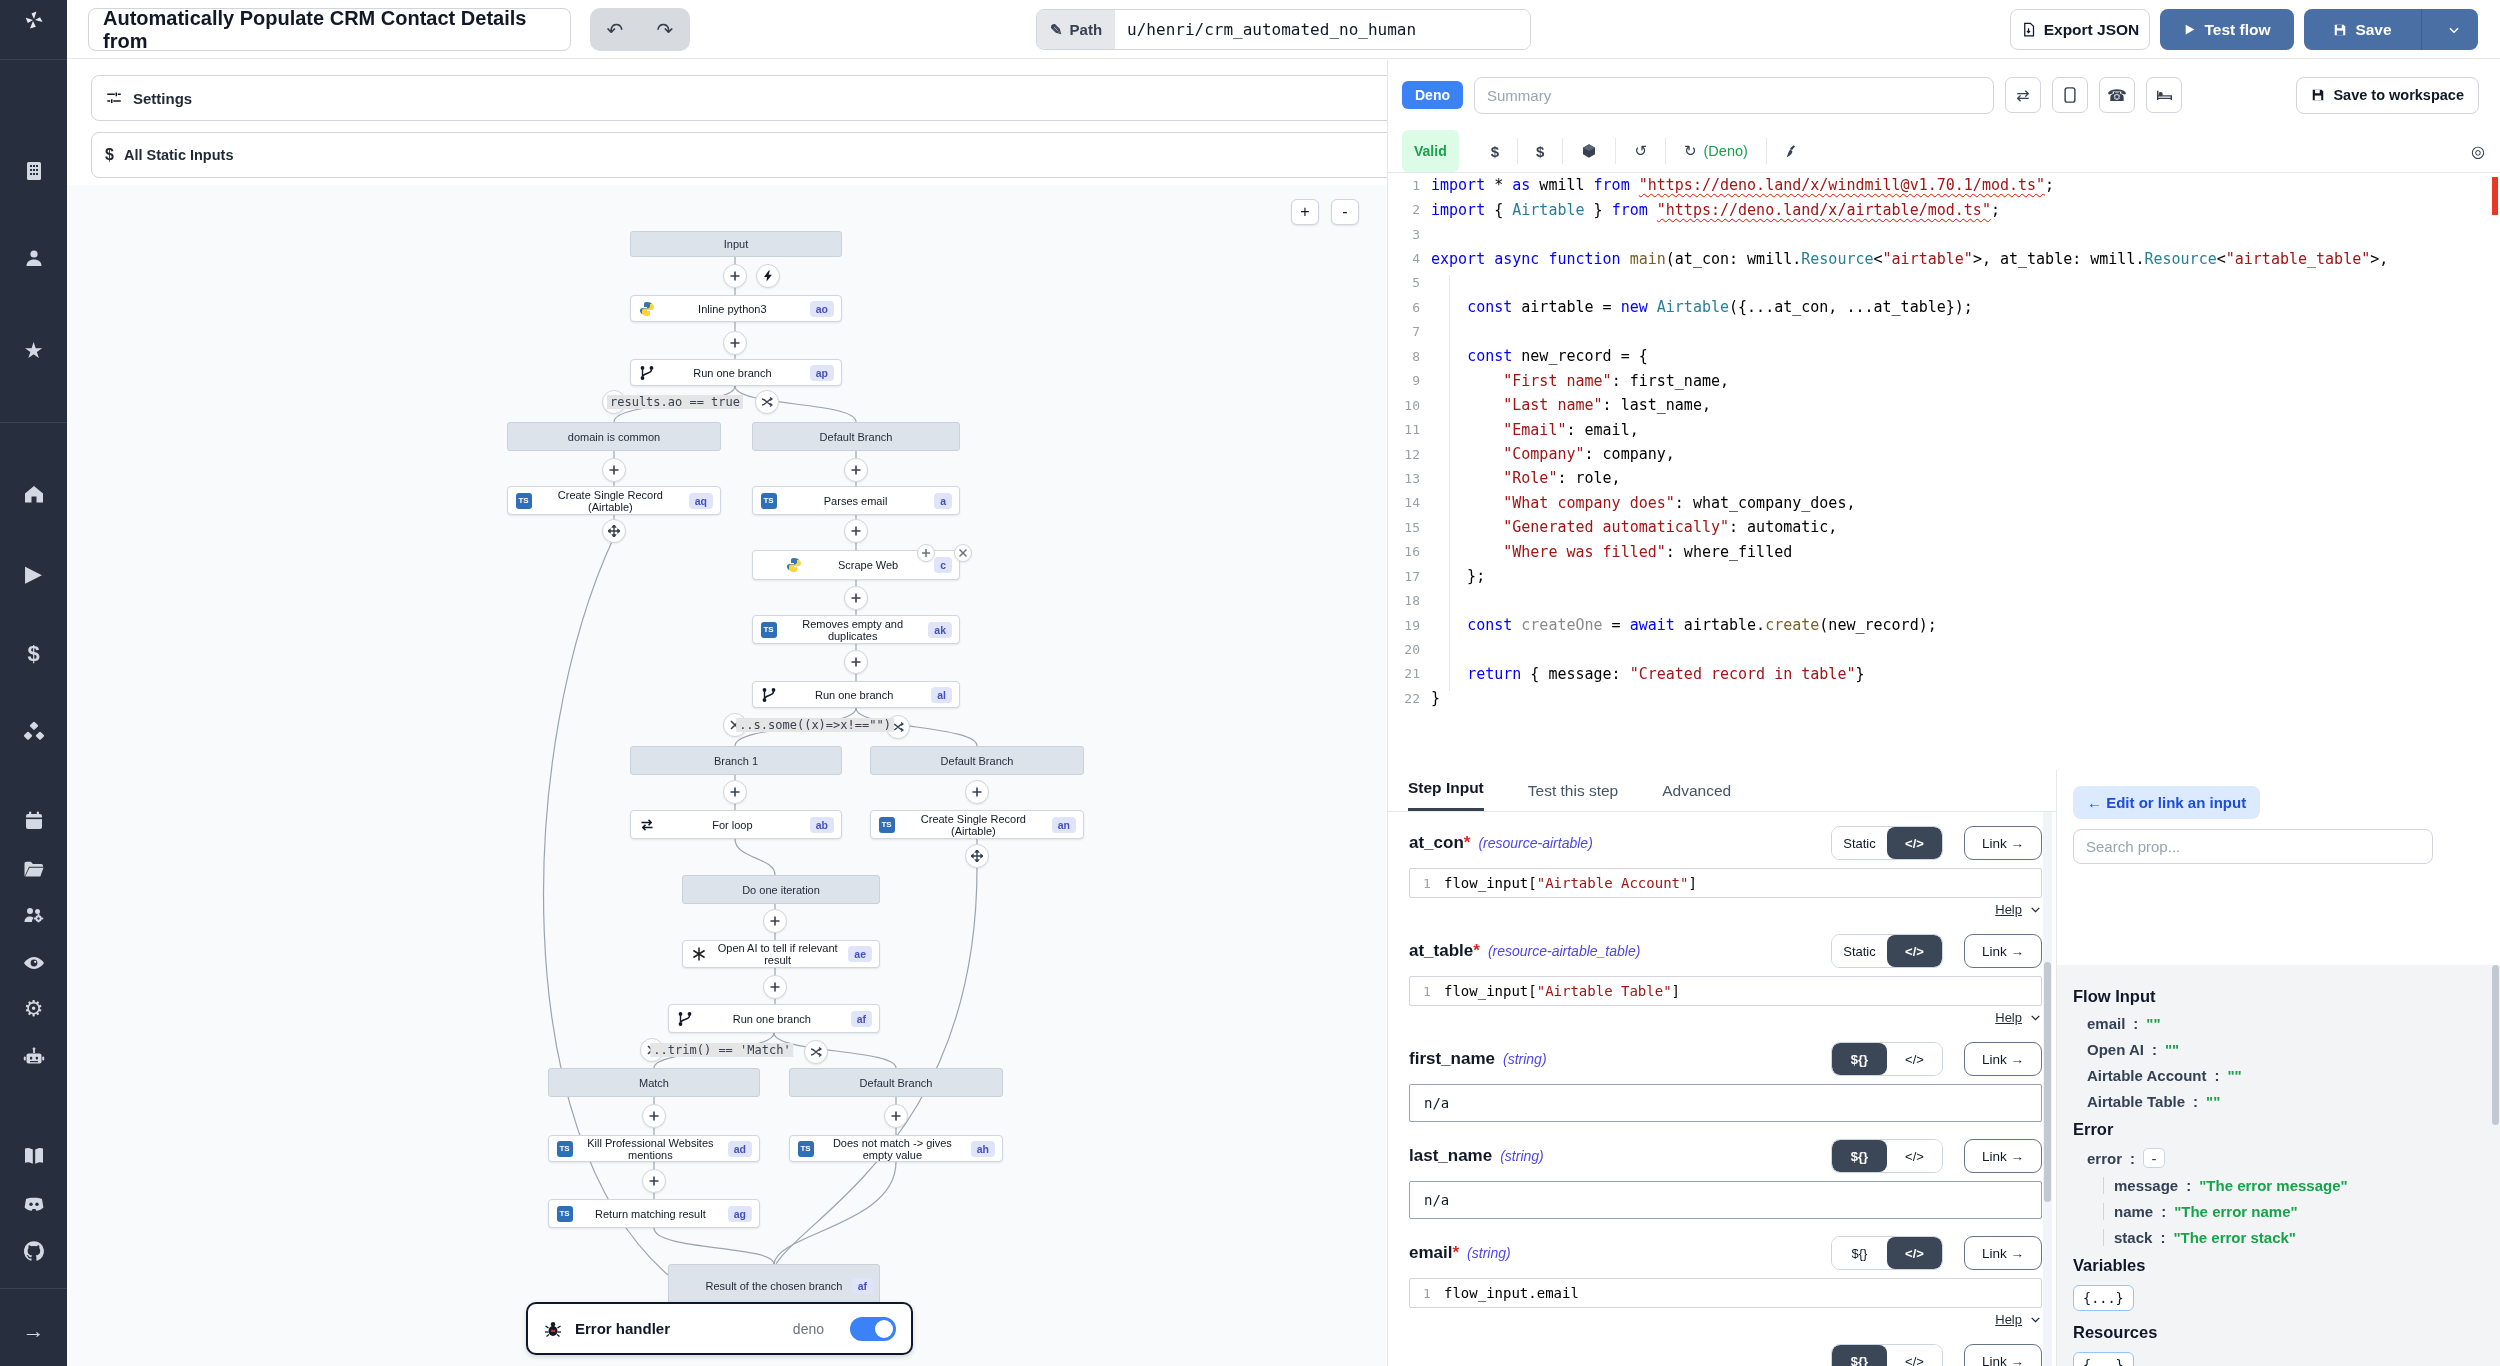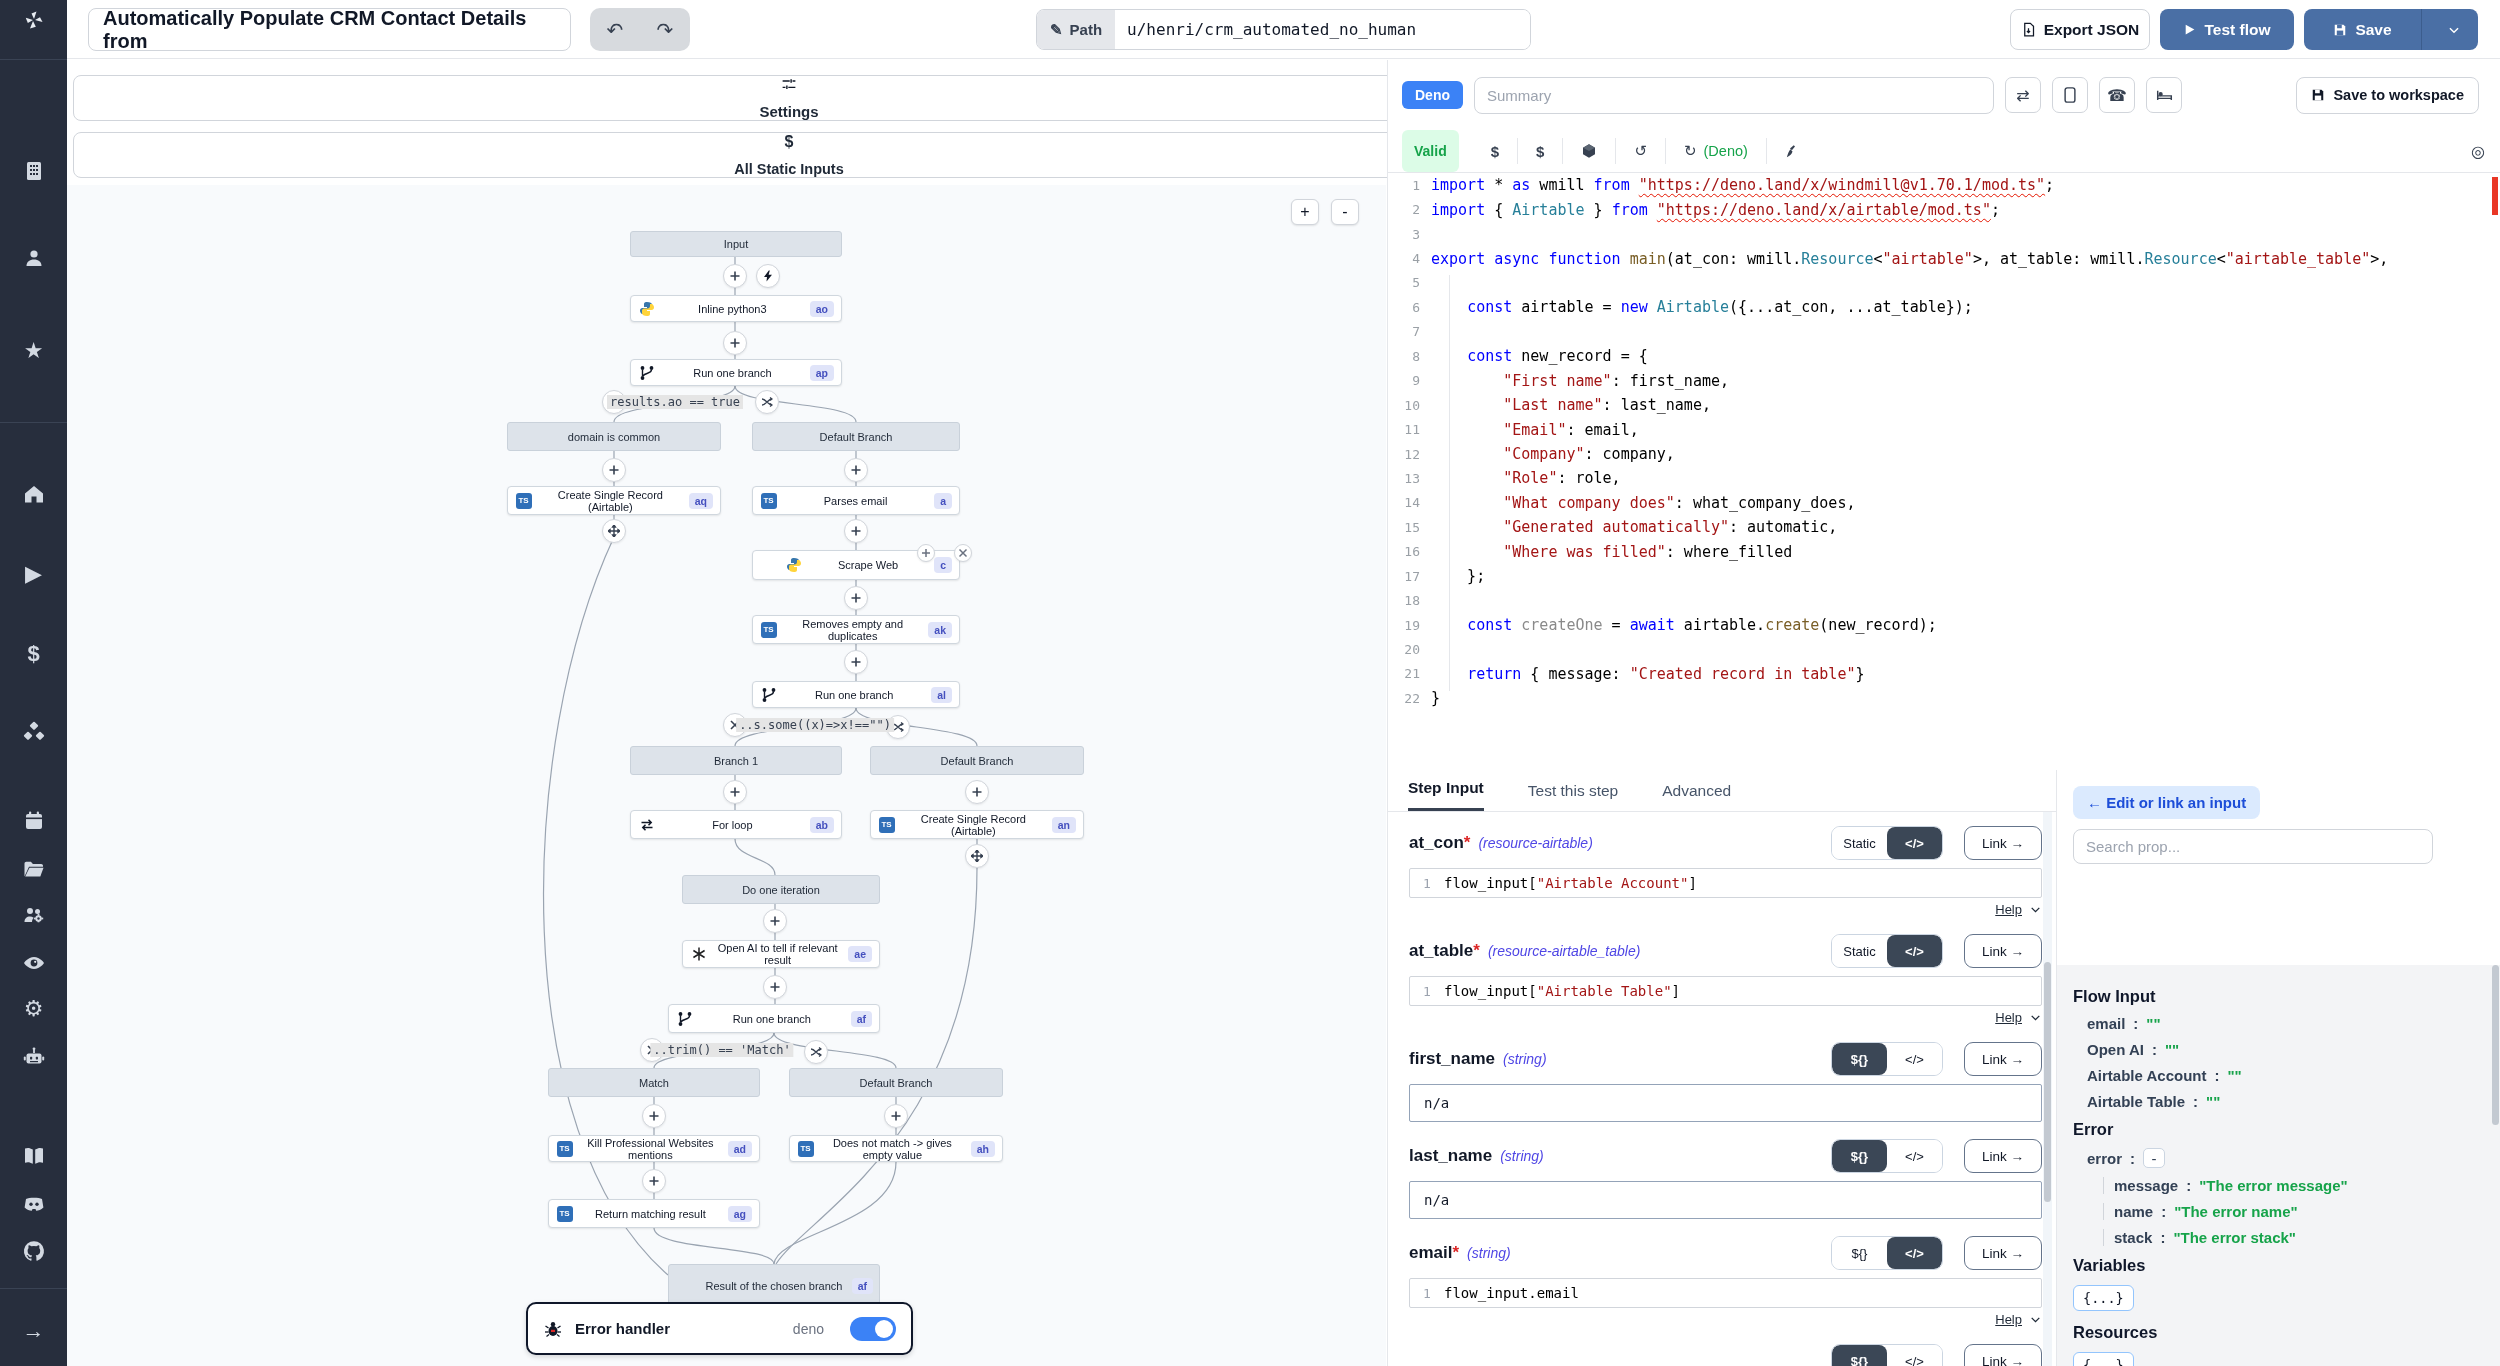--- a/index.html
+++ b/index.html
@@ -26,22 +26,22 @@
   .hdr-btn { position:absolute; top:9px; height:41px; border-radius:8px; display:flex; align-items:center; justify-content:center; gap:8px;
     font-weight:bold; font-size:15.5px; }
   #export-btn { left:1943px; width:140px; background:#fff; border:1px solid #d1d5db; color:#111827; }
   #testflow-btn { left:2093px; width:134px; background:#4a6fa5; color:#fff; }
   #save-group { left:2237px; width:174px; background:#4a6fa5; color:#fff; display:flex; padding:0; }
   #save-main { flex:1; display:flex; align-items:center; justify-content:center; gap:8px; border-right:1px solid #3c5d8d; height:100%; font-weight:bold; }
   #save-caret { width:48px; display:flex; align-items:center; justify-content:center; height:100%; }
 
   
   #left-panel { position:absolute; left:67px; top:60px; width:1319px; height:1306px; background:#fff; }
-  .panel-row { position:absolute; left:6px; width:1432px; border:1px solid #d1d5db; border-radius:8px; background:#fff;
-    display:flex; align-items:center; gap:10px; padding:0 13px;flex-direction:column; }
+  .panel-row { position:absolute; left:24px; width:1432px; border:1px solid #d1d5db; border-radius:8px; background:#fff;
+    display:flex; align-items:center; gap:10px; padding:0 13px; }
   #settings-row { top:15px; height:46px; font-weight:bold; font-size:15px; }
   #static-row { top:72px; height:46px; font-weight:bold; font-size:14.5px; }
 
   #canvas { position:absolute; left:0px; top:125px; width:1319px; height:1181px; background:#f8fafc; overflow:hidden; }
   #edges { position:absolute; left:0; top:0; z-index:0; }
   #edges path { stroke:#9aa4b1; stroke-width:1.2; fill:none; }
   .gnode { position:absolute; z-index:2; display:flex; align-items:center; font-size:11px; }
   .gbar { background:#dde3ea; border:1px solid #c9d1da; border-radius:3px; justify-content:center; color:#1f2937; }
   .gstep { background:#fff; border:1px solid #d0d7de; border-radius:4px; box-shadow:0 1px 2px rgba(0,0,0,.09); padding:0 7px; gap:6px; }
   .gstep .lbl { flex:1; text-align:center; color:#111827; }

